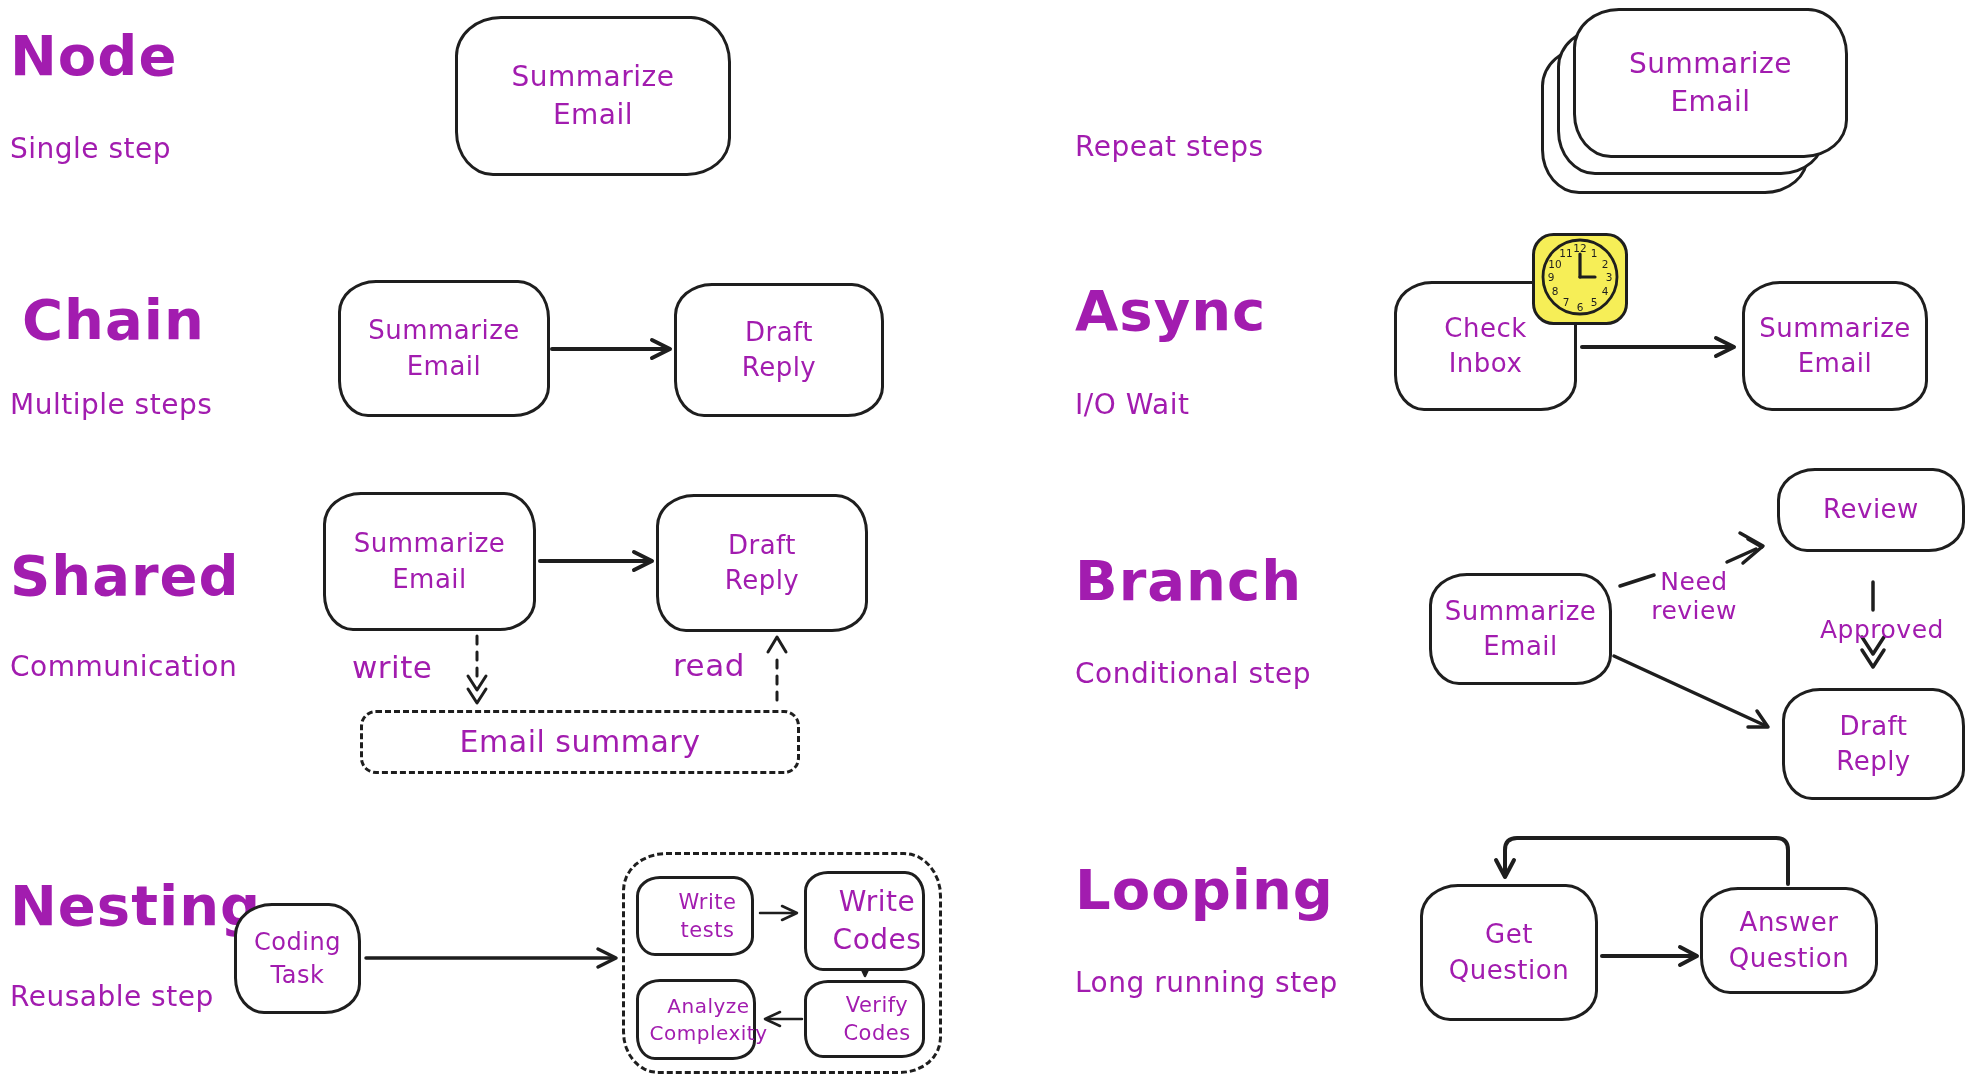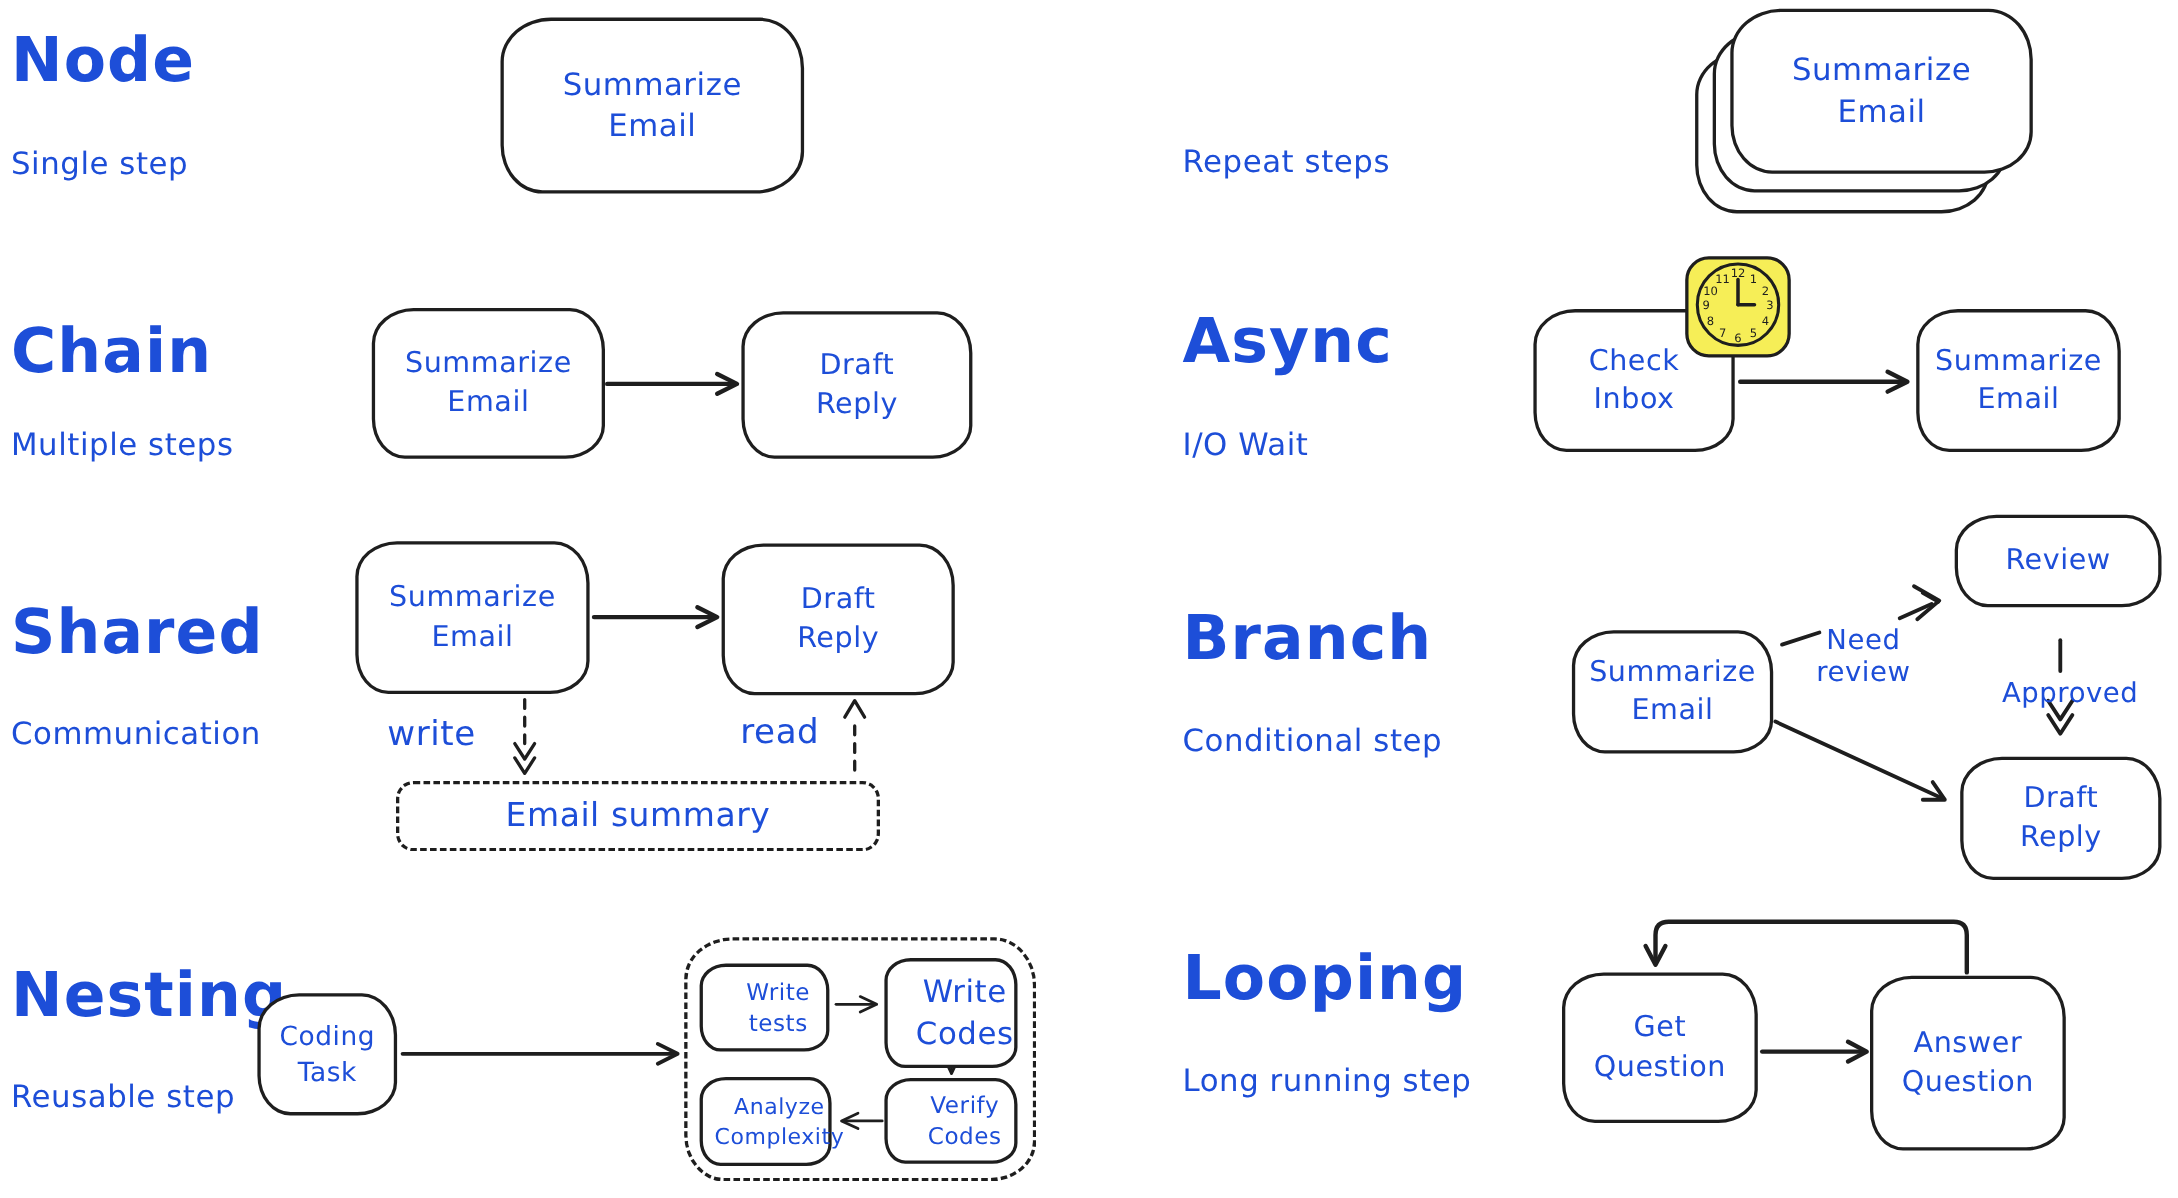--- a/index.html
+++ b/index.html
@@ -1,18 +1,18 @@
 <!DOCTYPE html>
 <html><head>
 <meta charset="utf-8">
 <style>
   html,body { margin:0; padding:0; background:#ffffff; }
   .canvas {
     position:relative; width:1980px; height:1089px; background:#ffffff;
-    font-family:"DejaVu Sans", sans-serif; color:#1d4ed8; overflow:hidden;border-radius:20px;
+    font-family:"DejaVu Sans", sans-serif; color:#a21caf; overflow:hidden;border-radius:20px;
   }
   .title {
     position:absolute; font-size:56px; font-weight:700; letter-spacing:1px;
     white-space:nowrap; line-height:1;
   }
   .subtitle {
     position:absolute; font-size:28px; font-weight:400; letter-spacing:0.5px;
     white-space:nowrap; line-height:1.1;
   }
   .box {
@@ -114,21 +114,21 @@
       <path d="M1496,860 L1505,877 L1514,860"></path>
     </g>
   </svg>
 
   <div class="title" style="left:10px; top:28px">Node</div>
   <div class="subtitle" style="left:10px; top:134px">Single step</div>
   <div class="box r-big" style="left:455px; top:16px; width:276px; height:160px; font-size:28px">
     <span>Summarize Email</span>
   </div>
 
-  <div class="title" style="left:10px; top:292px">Chain</div>
+  <div class="title" style="left:22px; top:292px">Chain</div>
   <div class="subtitle" style="left:10px; top:390px">Multiple steps</div>
   <div class="box" style="left:338px; top:280px; width:212px; height:137px; font-size:26px">
     <span>Summarize Email</span>
   </div>
   <div class="box" style="left:674px; top:283px; width:210px; height:134px; font-size:26px">
     <span>Draft Reply</span>
   </div>
 
   <div class="title" style="left:10px; top:548px">Shared</div>
   <div class="subtitle" style="left:10px; top:652px">Communication</div>
@@ -216,17 +216,17 @@
     <span>Draft Reply</span>
   </div>
   <div class="lbl center" style="left:1648px; top:532px; width:92px; font-size:25px">Need review</div>
   <div class="lbl" style="left:1820px; top:616px; font-size:25px">Approved</div>
 
   <div class="title" style="left:1075px; top:862px">Looping</div>
   <div class="subtitle" style="left:1075px; top:968px">Long running step</div>
   <div class="box" style="left:1420px; top:884px; width:178px; height:137px; font-size:26px">
     <span>Get Question</span>
   </div>
-  <div class="box" style="left:1700px; top:887px; width:178px; height:159px; font-size:26px">
+  <div class="box" style="left:1700px; top:887px; width:178px; height:107px; font-size:26px">
     <span>Answer Question</span>
   </div>
 
 </div>
 
 </body></html>

